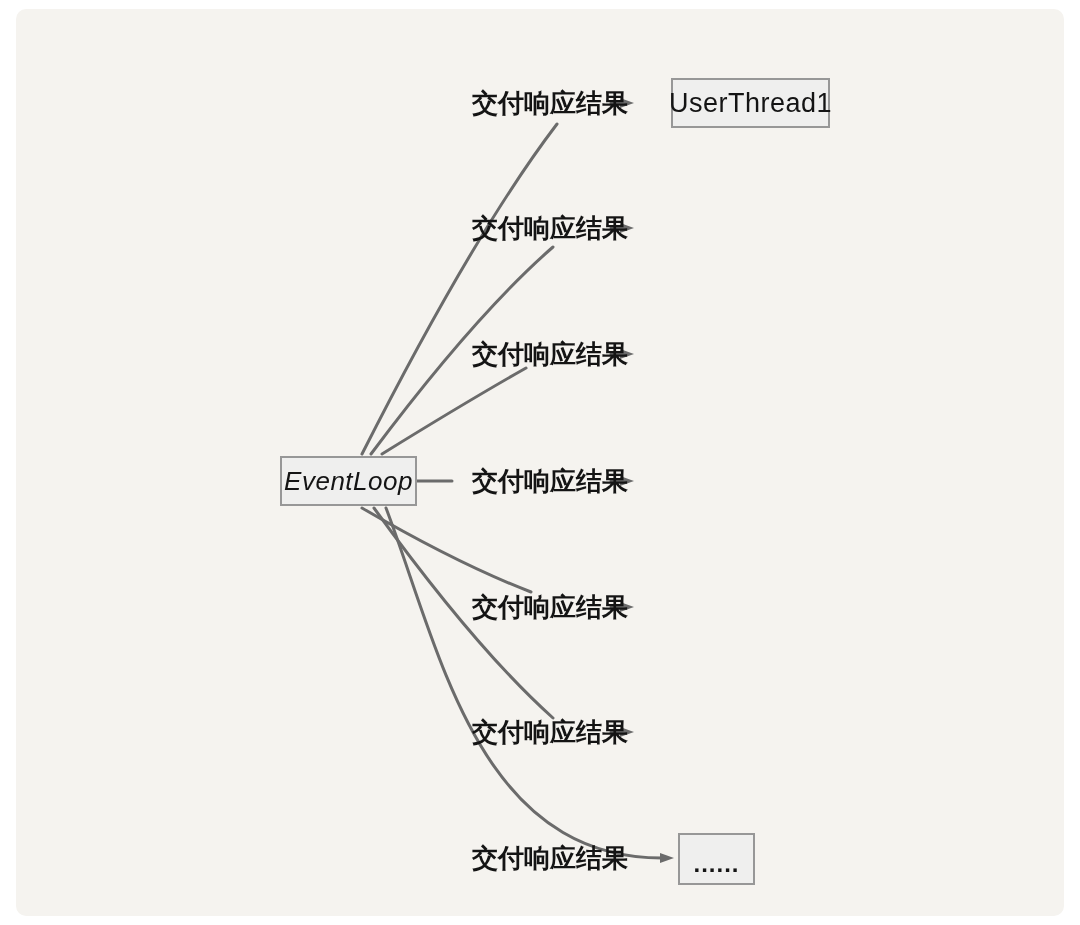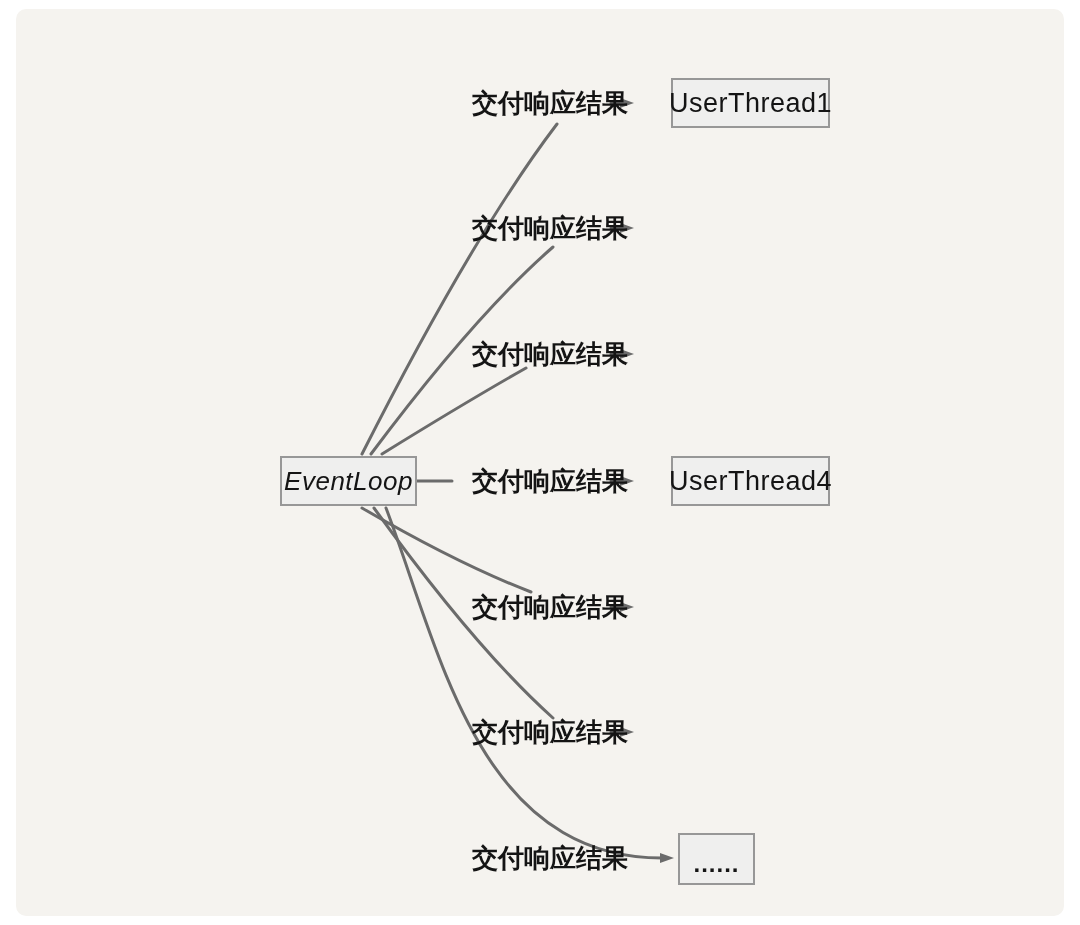--- a/index.html
+++ b/index.html
@@ -120,16 +120,15 @@
   <div class="edge-label" style="top:208px">交付响应结果</div>
   <div class="edge-label" style="top:334px">交付响应结果</div>
   <div class="edge-label" style="top:461px">交付响应结果</div>
   <div class="edge-label" style="top:587px">交付响应结果</div>
   <div class="edge-label" style="top:712px">交付响应结果</div>
   <div class="edge-label" style="top:838px">交付响应结果</div>
 
   <div class="node source">EventLoop</div>
 
   <div class="node target" style="top:78px">UserThread1</div>
-  <div class="node target" style="top:456px">UserThread4</div>
   <div class="node dots">......</div>
 
 </div>
 
 </body></html>

